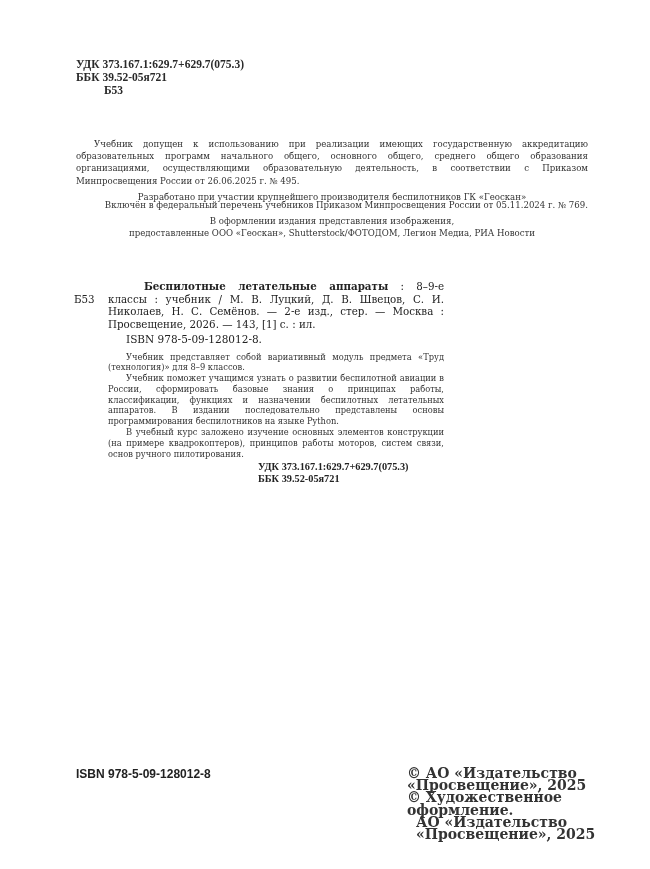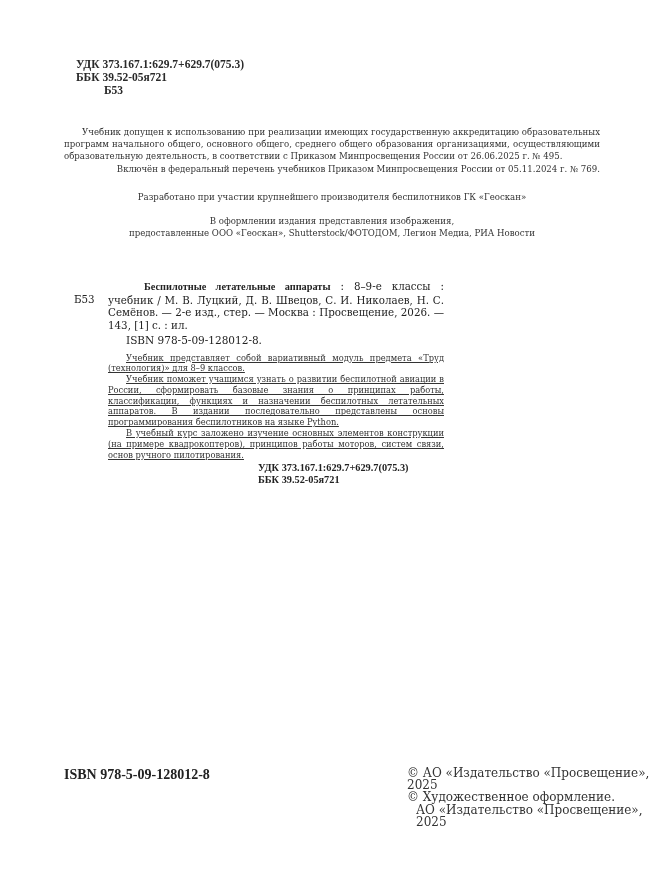--- a/index.html
+++ b/index.html
@@ -11,52 +11,51 @@
   .abs { position: absolute; }
   .udk-top {
     left: 76px; top: 58px; font-size: 11.5px; line-height: 13px;
     font-family: "Liberation Serif", serif; font-weight: bold; color: #2a2a2a;
   }
   .udk-top .b53 { padding-left: 28px; }
   .approval {
     left: 64px; top: 126px; width: 536px; font-size: 8.6px; line-height: 12.2px;
     text-align: justify; text-align-last: auto; color: #333;
   }
-  .approval p { margin: 0; text-indent: 18px; }
+  .approval p { margin: 12px; text-indent: 18px; }
   .approval p.center { text-align: right; text-indent: 0; }
   .credits {
     left: 64px; top: 179px; width: 536px; font-size: 8.6px; line-height: 12.2px;
     text-align: center; color: #333;
   }
   .credits p { margin: 0; }
   .credits .gap { height: 12px; }
   .catalog {
     left: 66px; top: 280px; width: 378px; font-size: 10.3px; line-height: 12.5px;
     color: #222;
   }
   .catalog .bib { position: relative; padding-left: 42px; text-align: justify; }
   .catalog .bib .b53 { position: absolute; left: 8px; top: 12.5px; }
-  .catalog .bib .title { font-weight: bold; padding-left: 36px; font-family: Liberation Serif, serif; }
+  .catalog .bib .title { font-weight: bold; padding-left: 36px; }
   .isbn-line { margin: 3px 0 6px 60px; font-size: 10.5px; font-weight: normal; }
   .annotation {
     margin: 4px 0 0 42px; font-size: 8.3px; line-height: 10.8px; text-align: justify;
     color: #333;
-    text-decoration: underline;
   }
   .annotation p { margin: 0; text-indent: 18px; }
   .udk-bottom {
     margin: 2px 0 0 192px; font-size: 10.3px; line-height: 11.5px; font-weight: bold;
     font-family: "Liberation Serif", serif;
   }
   .isbn-bottom {
-    left: 64px; top: 767px; font-size: 14px; font-weight: bold;
-    font-family: Liberation Serif, serif; color: #222;
+    left: 76px; top: 767px; font-size: 12px; font-weight: bold;
+    font-family: Liberation Sans, sans-serif; color: #222;
   }
   .copyright {
-    left: 407px; top: 767px; font-size: 12px; line-height: 12.2px; color: #333;
+    left: 407px; top: 767px; font-size: 14px; line-height: 12.2px; color: #333; font-weight: bold;
   }
   .copyright p { margin: 0; }
   .copyright .indent { padding-left: 9px; }
 </style>
 </head>
 <body>
 
 <div class="abs udk-top">
   <div>УДК 373.167.1:629.7+629.7(075.3)</div>
   <div>ББК 39.52-05я721</div>

